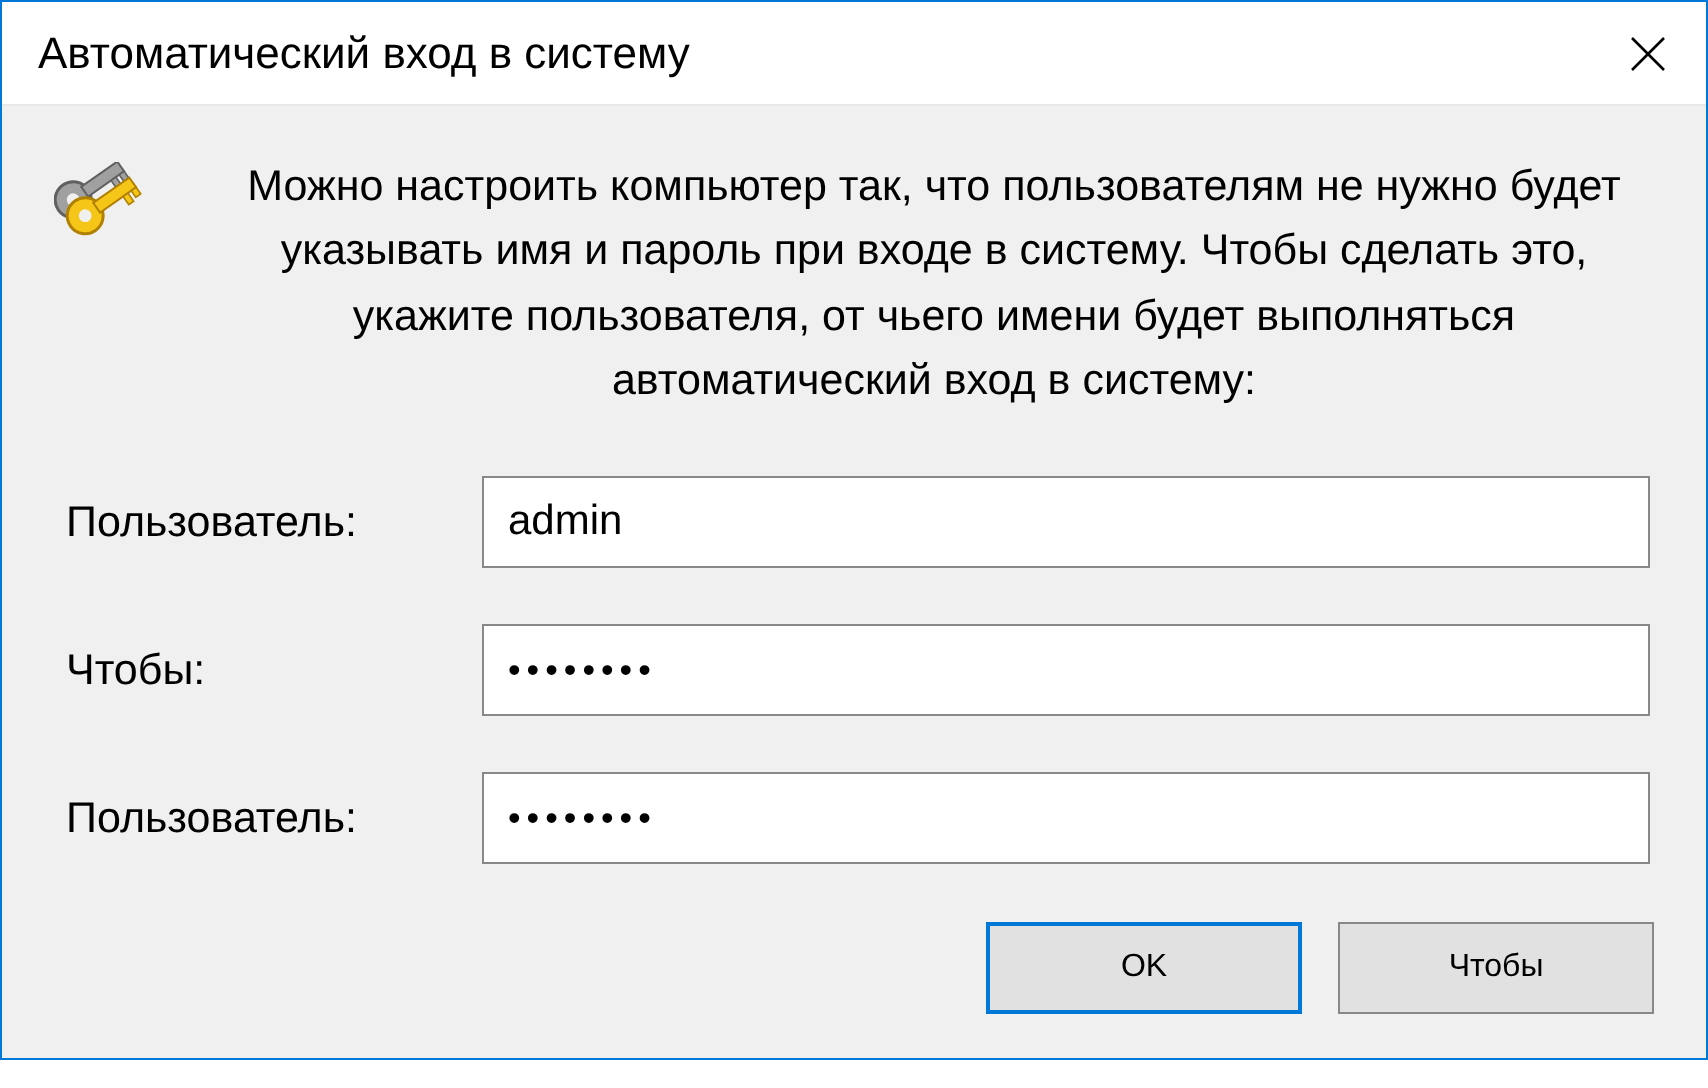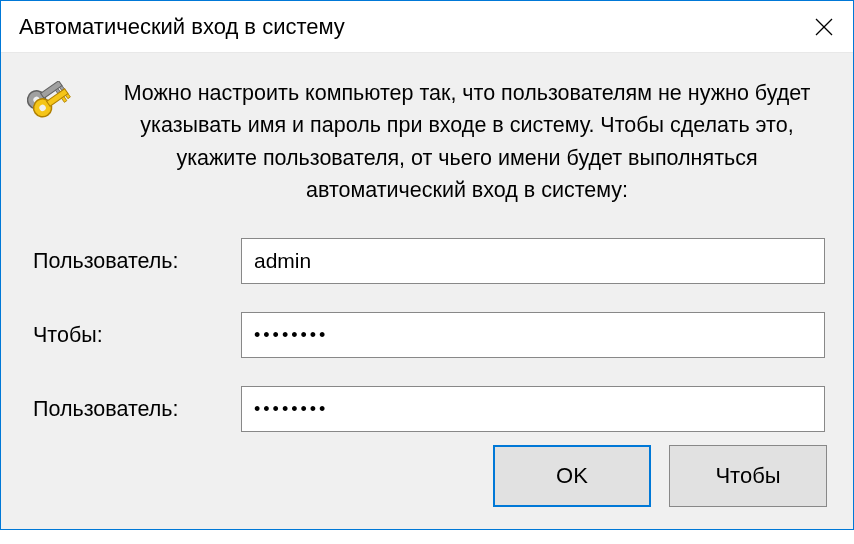--- a/index.html
+++ b/index.html
@@ -96,24 +96,24 @@
     }
     .button-row {
       position: absolute;
       bottom: 22px;
       right: 26px;
       display: flex;
       gap: 18px;
     }
     .btn {
       width: 158px;
-      height: 62px;
+      height: 46px;
       border: 1px solid #888;
       background: #e1e1e1;
-      font-size: 22px;
+      font-size: 16px;
       font-family: inherit;
       cursor: pointer;
       display: flex;
       align-items: center;
       justify-content: center;
     }
     .btn.primary {
       border: 2px solid #0078d7;
     }
   </style>

